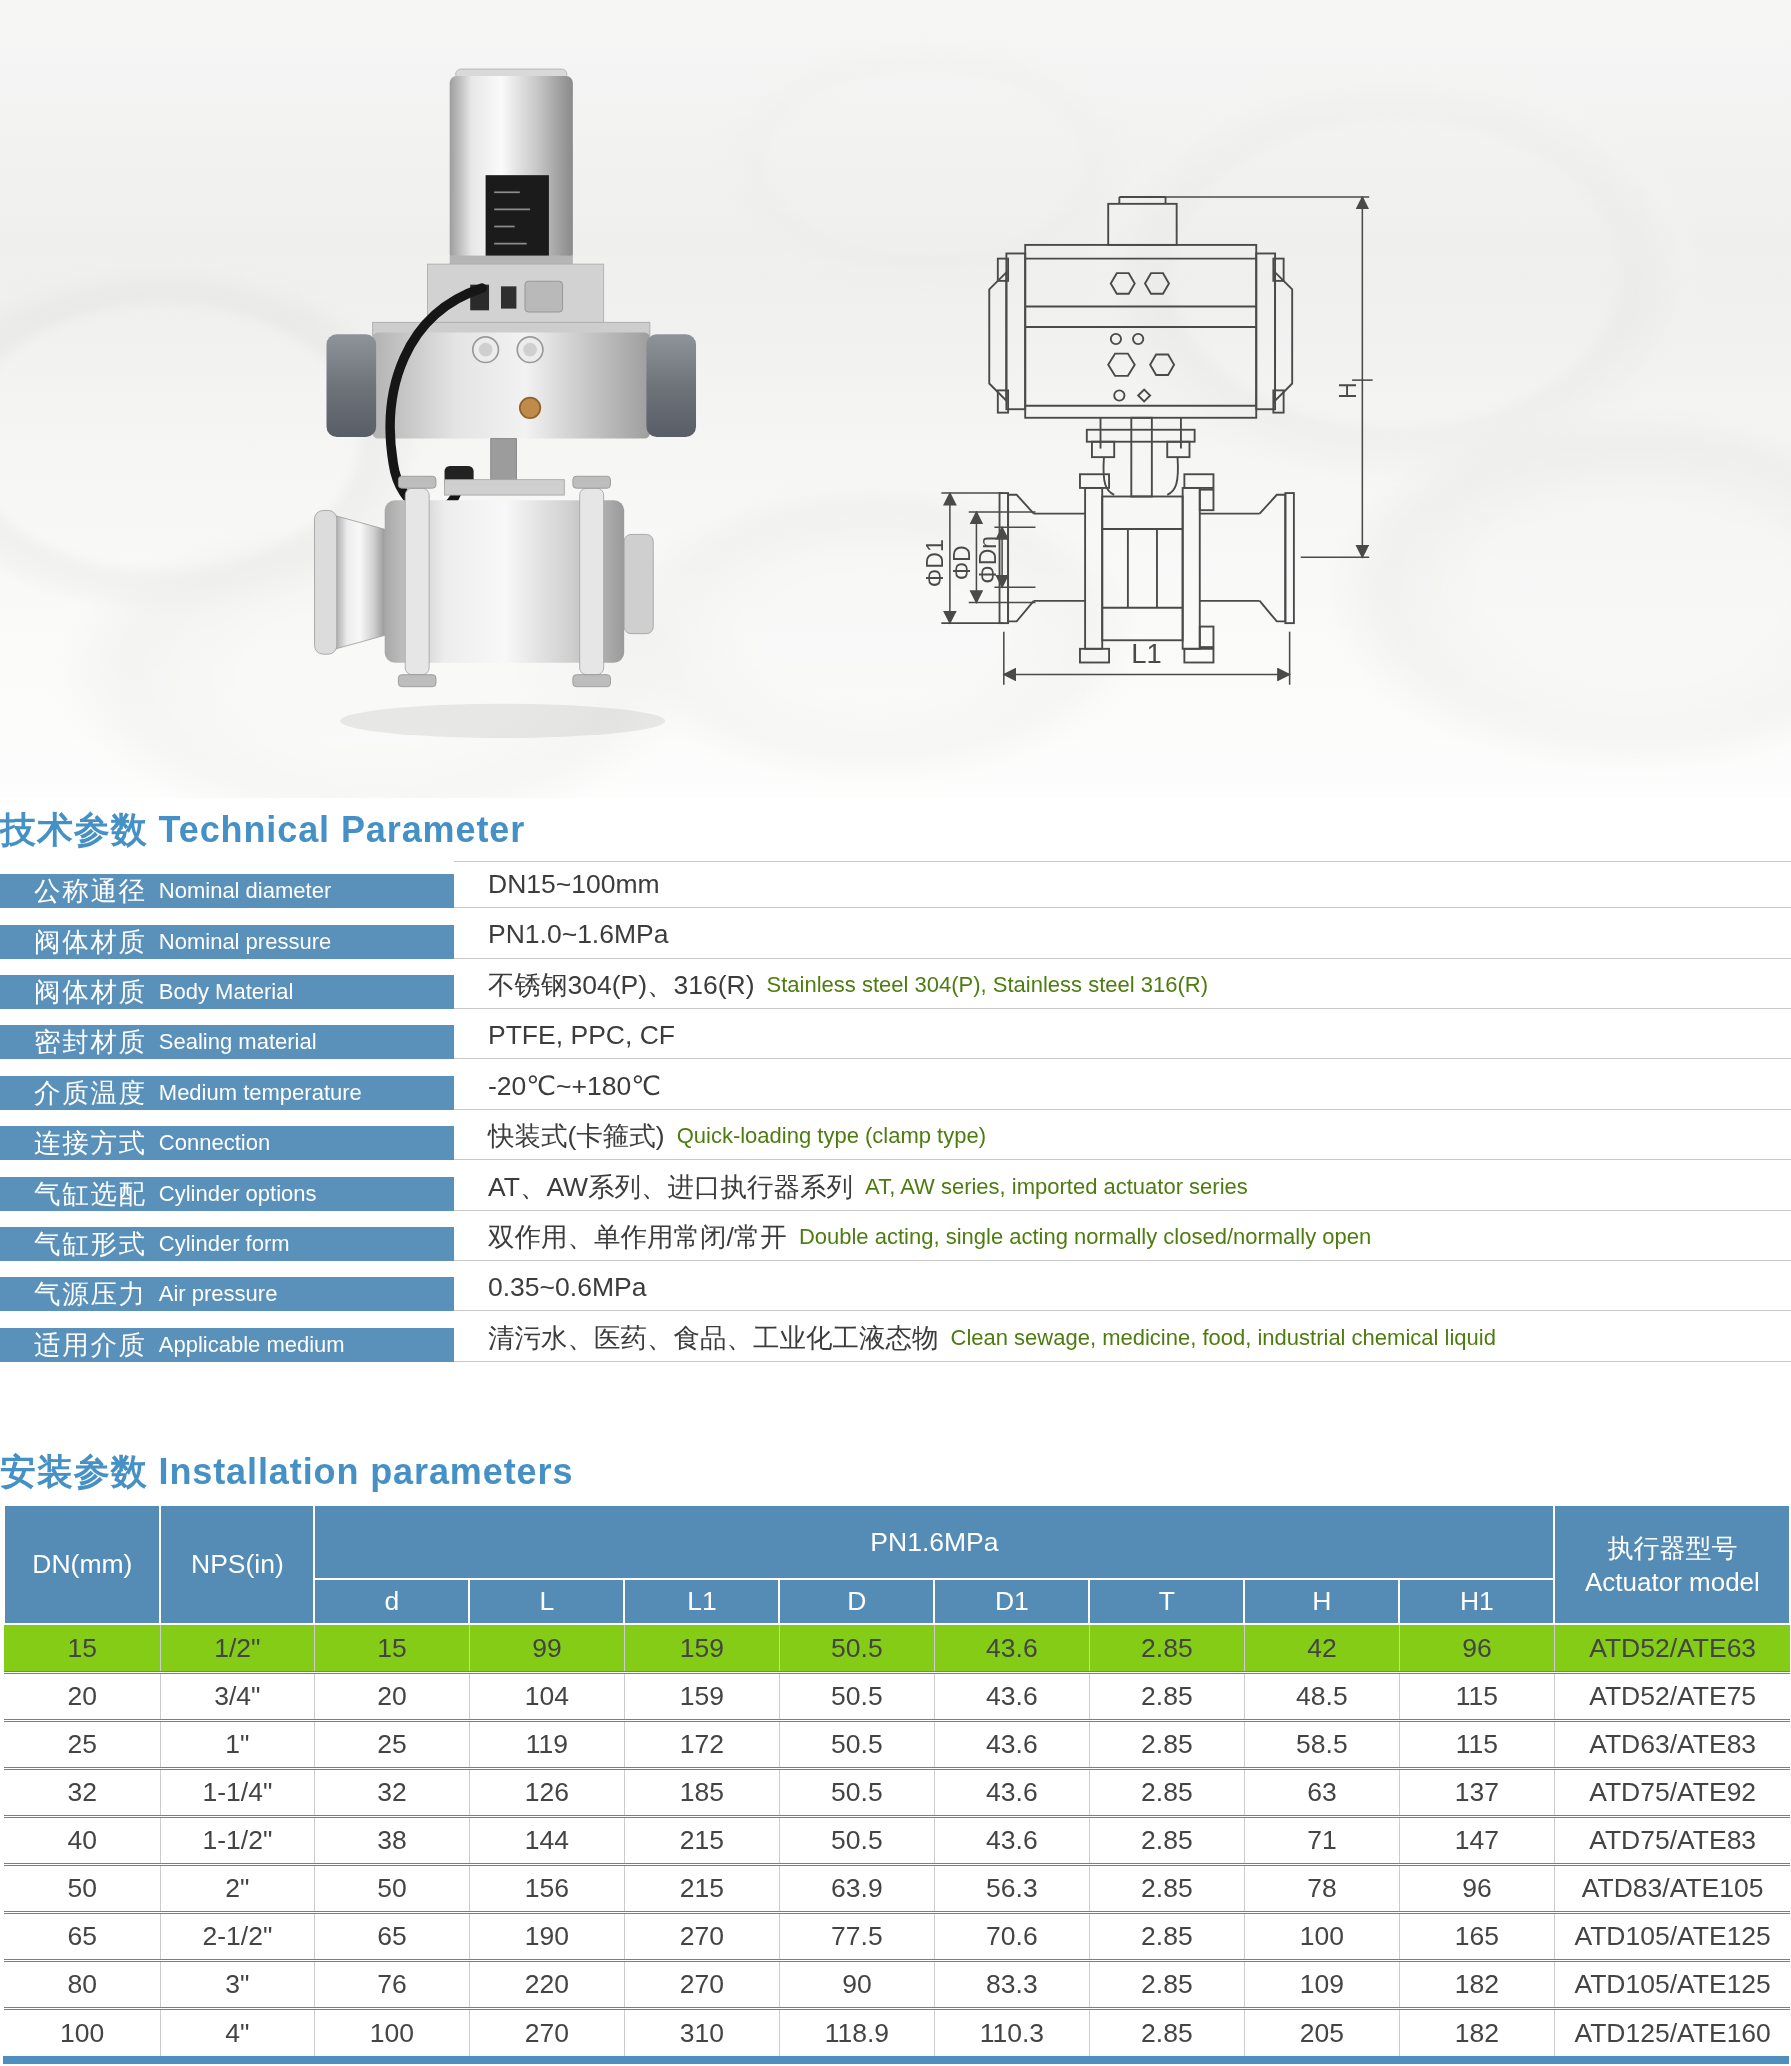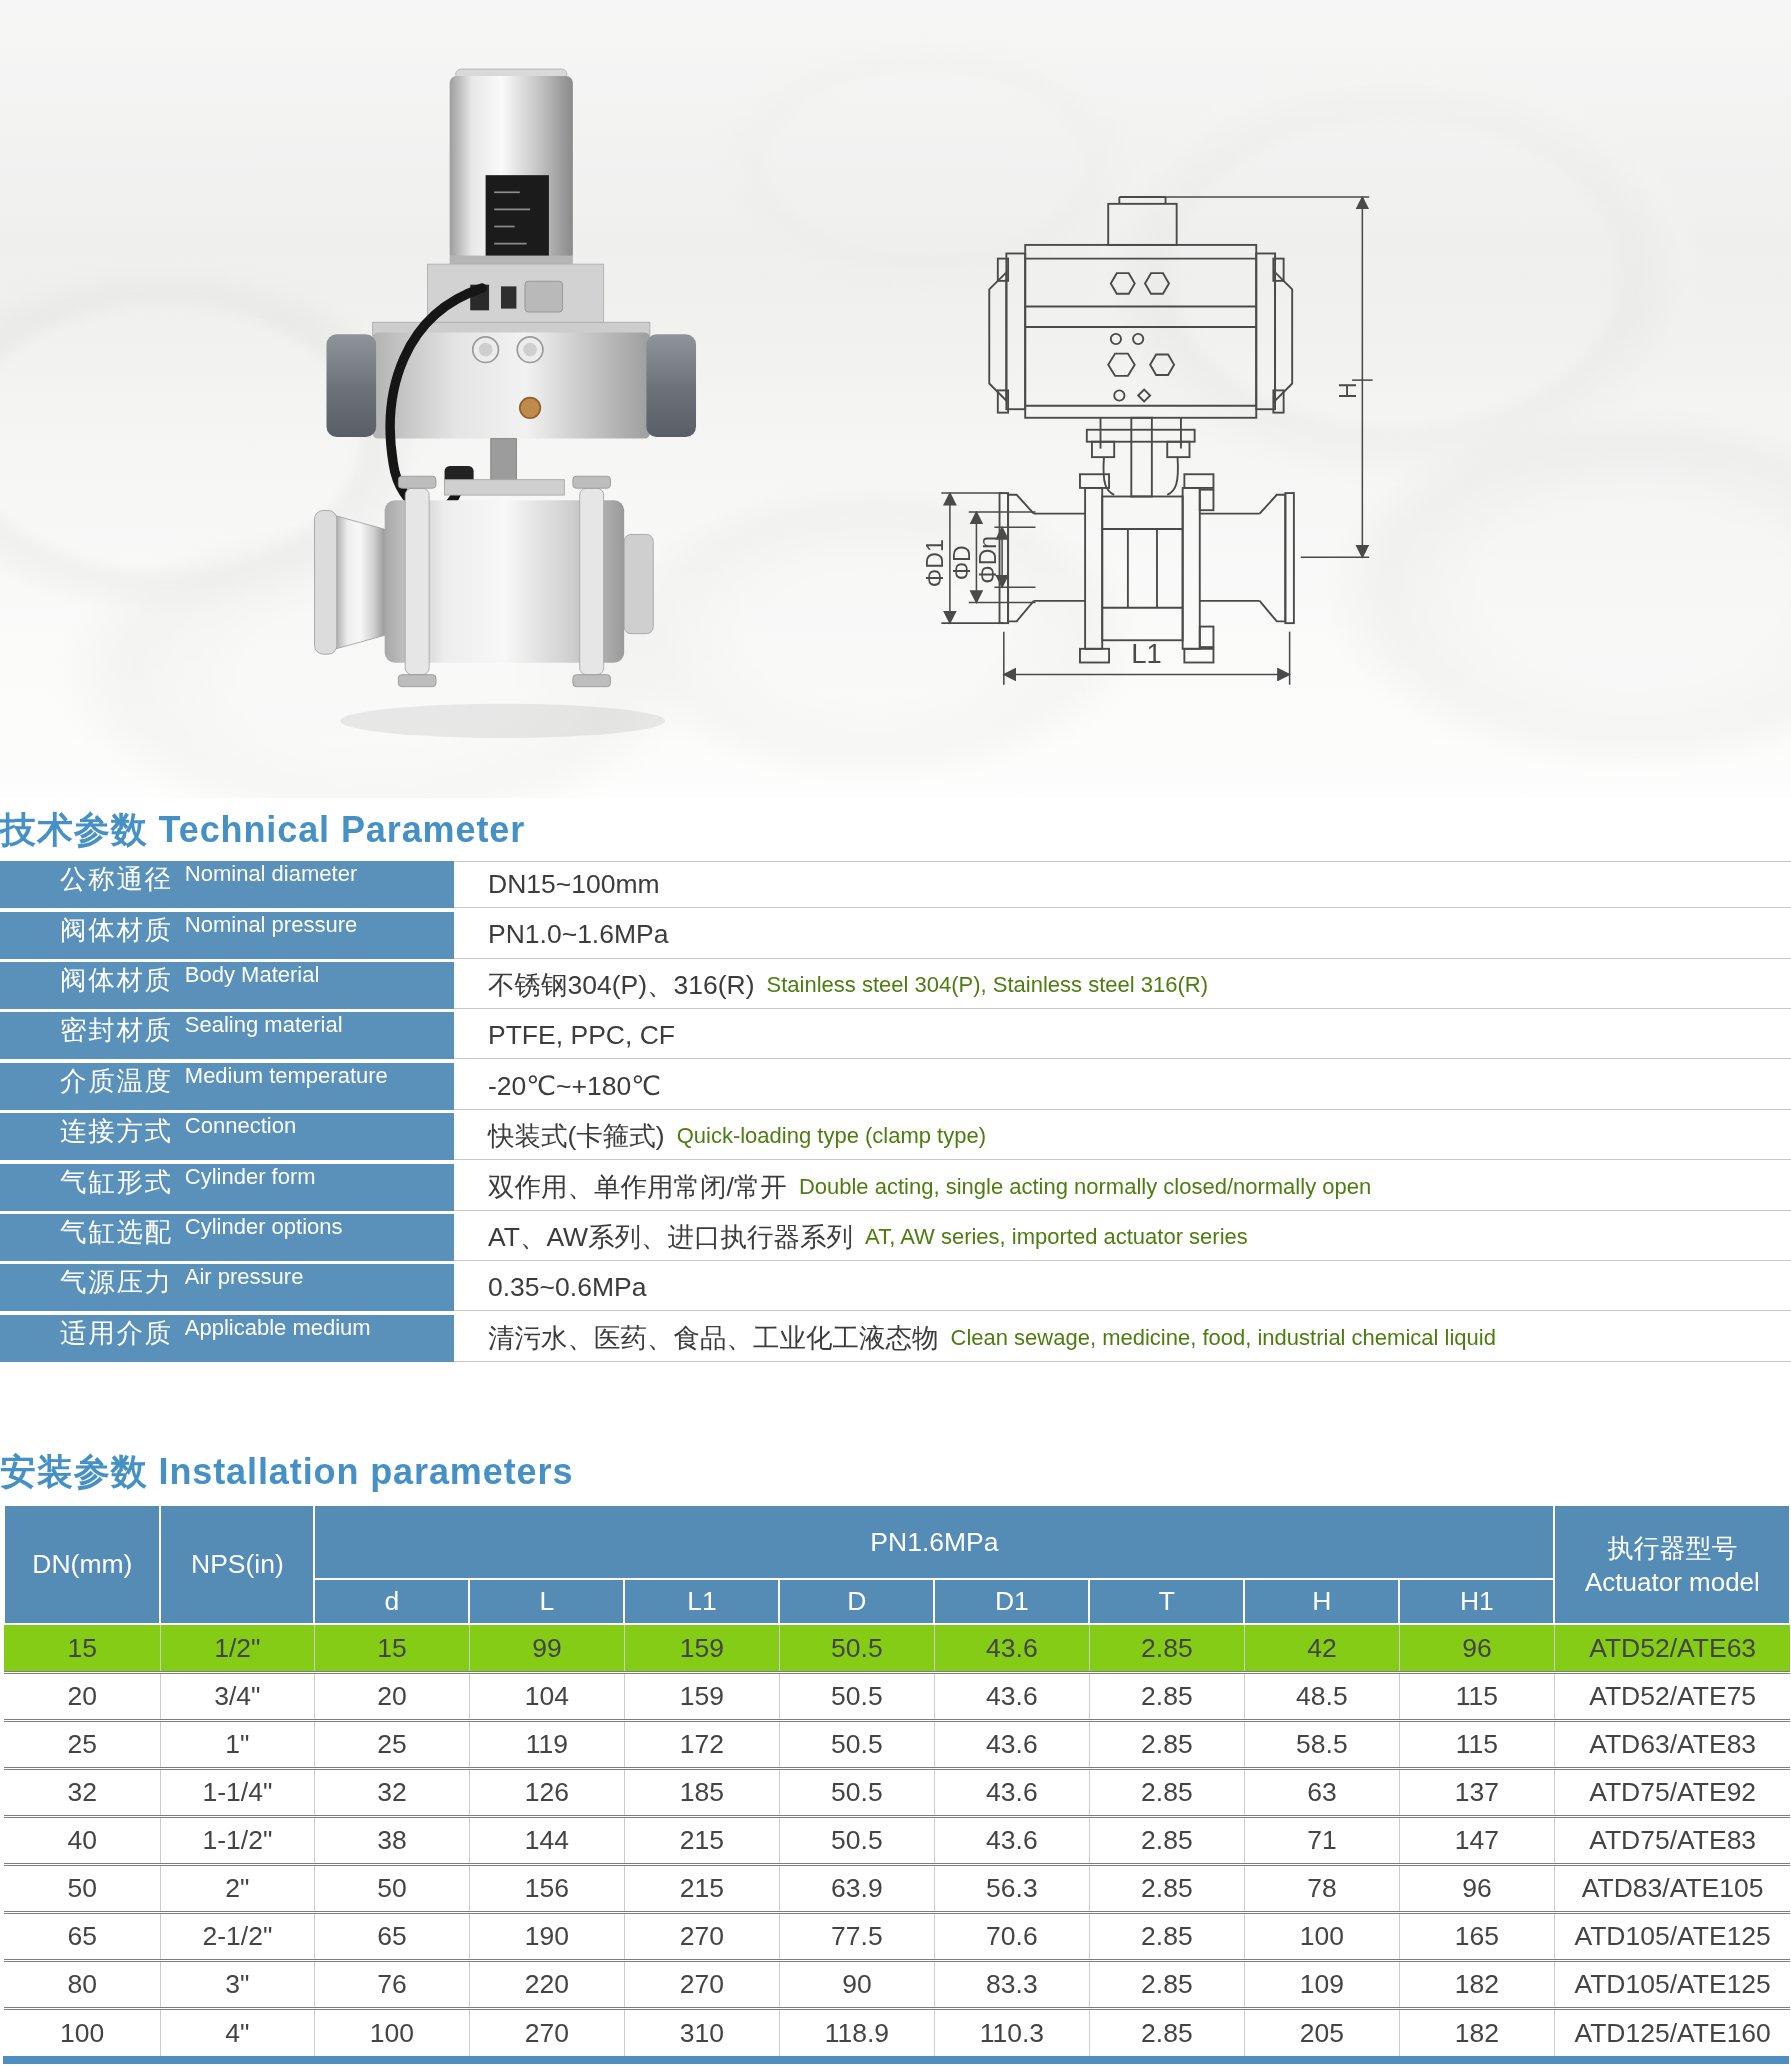--- a/index.html
+++ b/index.html
@@ -35,21 +35,21 @@
   
   .section-title{ color:#4590c4; font-size:36px; font-weight:bold;
     line-height:46px; padding-left:0; letter-spacing:0.9px; }
   .title-tech{ margin-top:8.6px; }
   .title-install{ margin-top:86px; line-height:48px; }
 
   
   .tech-table{ margin-top:8.6px; width:100%; }
   .tech-row{ display:flex; height:47px; margin-bottom:3.4px; }
   .tech-label{ width:454px; flex:0 0 454px; background:#5a91bb; color:#ffffff;
-    display:flex; align-items:flex-start; padding-left:60px; }
+    display:flex; align-items:center; padding-left:34px;margin-top:13px; }
   .tech-label .zh{ font-size:26.5px; letter-spacing:1.7px; margin-right:12px; white-space:nowrap; }
   .tech-label .en{ font-size:22px; white-space:nowrap; }
   .tech-value{ flex:1; display:flex; align-items:center; padding-left:34px;
     border-bottom:0.9px solid #c9c9c9;text-align:center; }
   .tech-row:first-child .tech-value{ border-top:0.9px solid #c9c9c9; }
   .tech-value .vmain{ font-size:26.5px; color:#3c3c3c; margin-right:12px; white-space:nowrap; }
   .tech-value .vsub{ font-size:22px; color:#4d7c0f; white-space:nowrap; }
 
   
   .install-table{ width:1786px; margin-left:3.4px; margin-top:8.6px;
@@ -321,36 +321,36 @@
         <span class="zh">连接方式</span>
         <span class="en">Connection</span>
       </div>
       <div class="tech-value">
         <span class="vmain">快装式(卡箍式)</span>
         <span class="vsub">Quick-loading type (clamp type)</span>
       </div>
     </div>
     <div class="tech-row">
       <div class="tech-label">
+        <span class="zh">气缸选配</span>
+        <span class="en">Cylinder options</span>
+      </div>
+      <div class="tech-value">
+        <span class="vmain">AT、AW系列、进口执行器系列</span>
+        <span class="vsub">AT, AW series, imported actuator series</span>
+      </div>
+    </div>
+    <div class="tech-row">
+      <div class="tech-label">
         <span class="zh">气缸形式</span>
         <span class="en">Cylinder form</span>
       </div>
       <div class="tech-value">
         <span class="vmain">双作用、单作用常闭/常开</span>
         <span class="vsub">Double acting, single acting normally closed/normally open</span>
-      </div>
-    </div>
-    <div class="tech-row">
-      <div class="tech-label">
-        <span class="zh">气缸选配</span>
-        <span class="en">Cylinder options</span>
-      </div>
-      <div class="tech-value">
-        <span class="vmain">AT、AW系列、进口执行器系列</span>
-        <span class="vsub">AT, AW series, imported actuator series</span>
       </div>
     </div>
     <div class="tech-row">
       <div class="tech-label">
         <span class="zh">气源压力</span>
         <span class="en">Air pressure</span>
       </div>
       <div class="tech-value">
         <span class="vmain">0.35~0.6MPa</span>
         <span class="vsub"></span>

